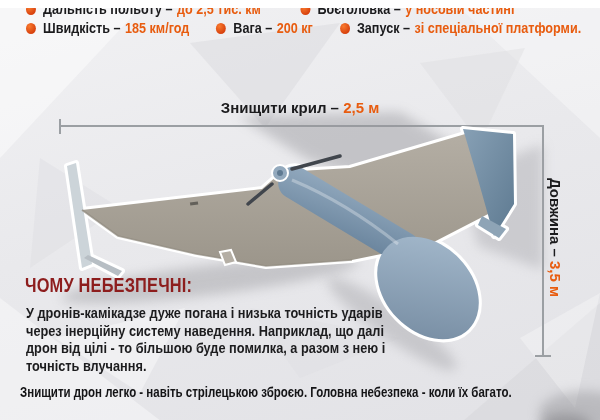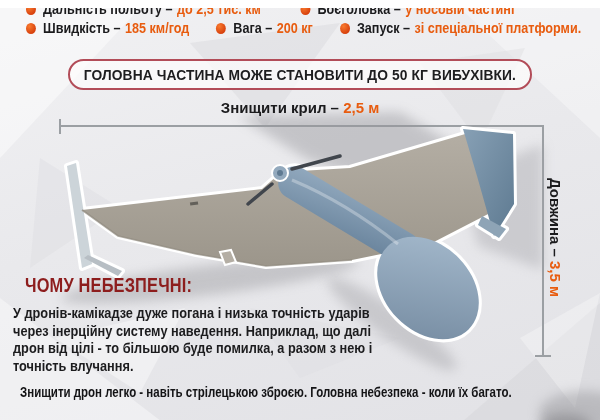--- a/index.html
+++ b/index.html
@@ -35,21 +35,21 @@
     font-weight:700;font-size:15px;}
   .length{position:absolute;left:547px;top:170px;height:185px;
     writing-mode:vertical-rl;text-orientation:mixed;
     font-weight:700;font-size:15px;display:flex;align-items:center;}
   .dimval{color:#e85c0f;text-align:right;}
 
   
   .why-h{position:absolute;left:25px;top:266px;font-weight:700;font-size:20px;
     color:#8d1d1d;white-space:nowrap;transform:scaleX(0.82);transform-origin:0 0;
     letter-spacing:0.2px;}
-  .why-body{position:absolute;left:13px;top:296px;}
+  .why-body{position:absolute;left:26px;top:296px;}
   .why-line{font-weight:700;font-size:15px;line-height:17.6px;color:#1c1c1e;
     white-space:nowrap;transform:scaleX(0.85);transform-origin:0 50%;}
 
   
   .footer{position:absolute;left:20px;top:376px;font-weight:700;font-size:14px;
     color:#141416;white-space:nowrap;transform:scaleX(0.82);transform-origin:0 0;}
 </style>
 </head>
 <body>
 
@@ -157,23 +157,20 @@
       <span class="lbl">Вага –</span>
       <span class="val">200 кг</span>
     </div>
     <div class="spec">
       <span class="dot"></span>
       <span class="lbl">Запуск –</span>
       <span class="val">зі спеціальної платформи.</span>
     </div>
   </div>
 
-  <div class="banner">
-    <span>ГОЛОВНА ЧАСТИНА МОЖЕ СТАНОВИТИ ДО 50 КГ ВИБУХІВКИ.</span>
-  </div>
 
   <div class="wingspan">
     <span>Знищити крил –</span>
     <span class="dimval">2,5 м</span>
   </div>
 
   <div class="length">
     <span>Довжина –</span>&nbsp;<span class="dimval">3,5 м</span>
   </div>
 

